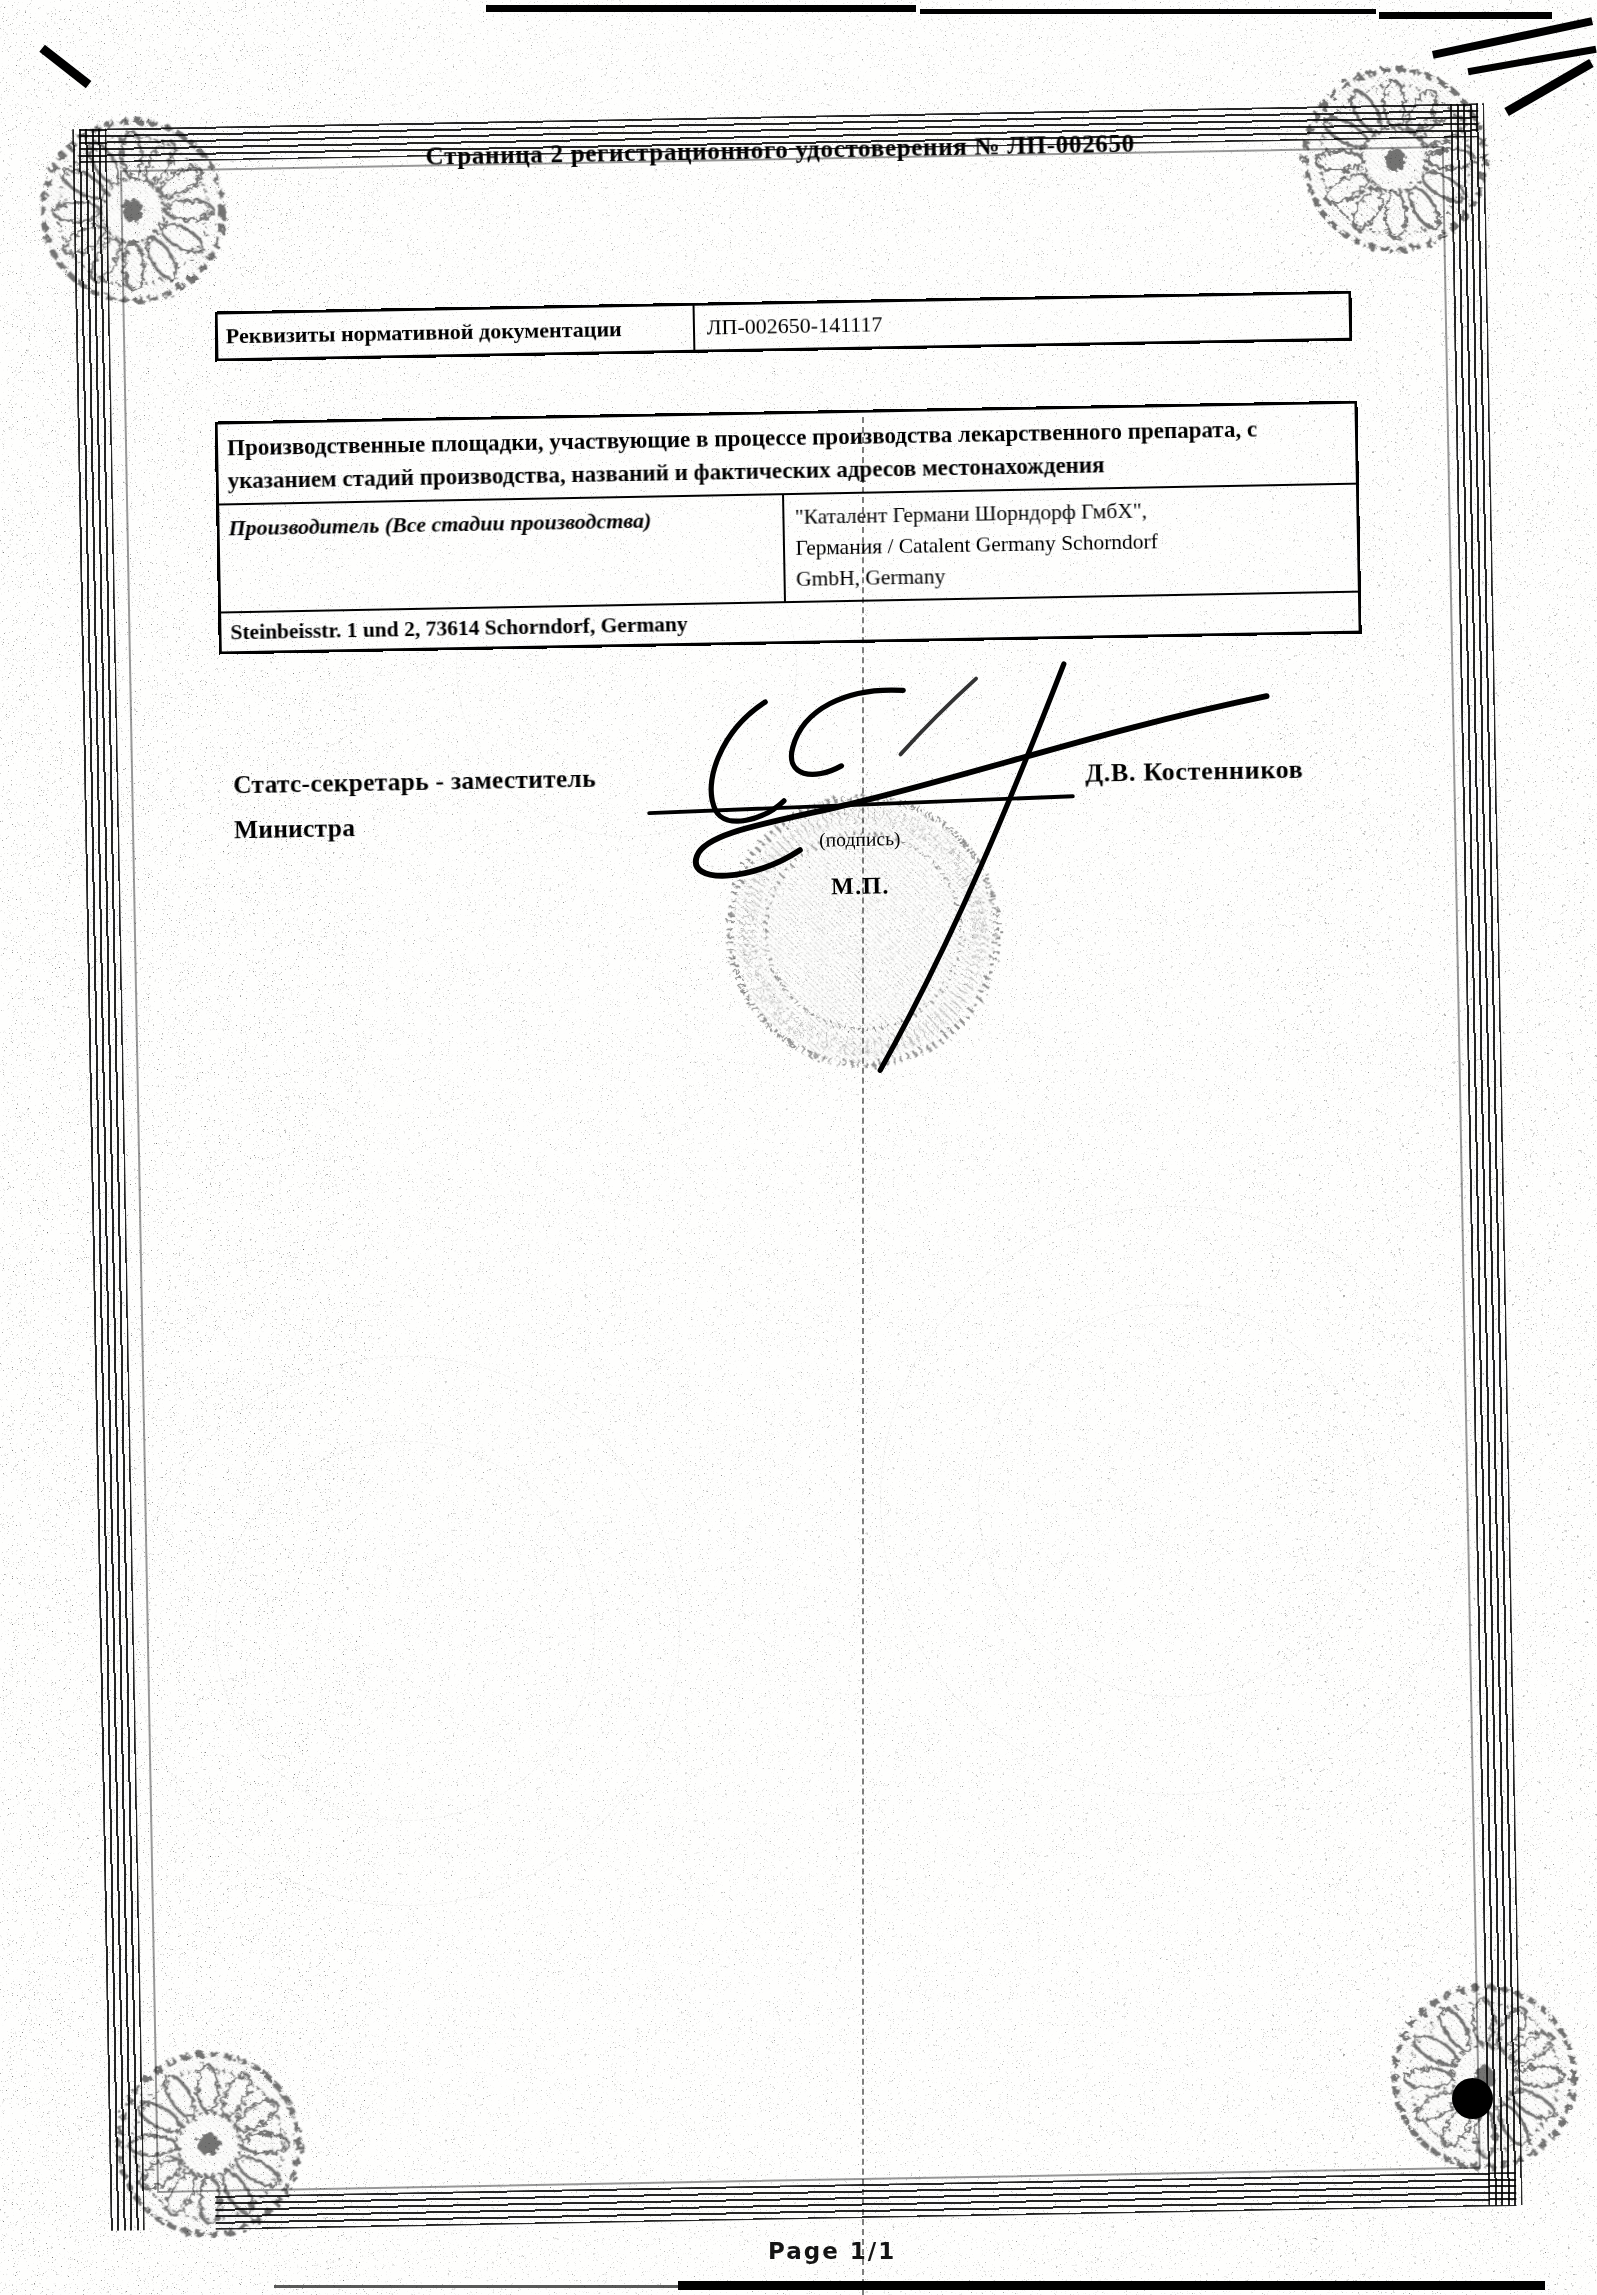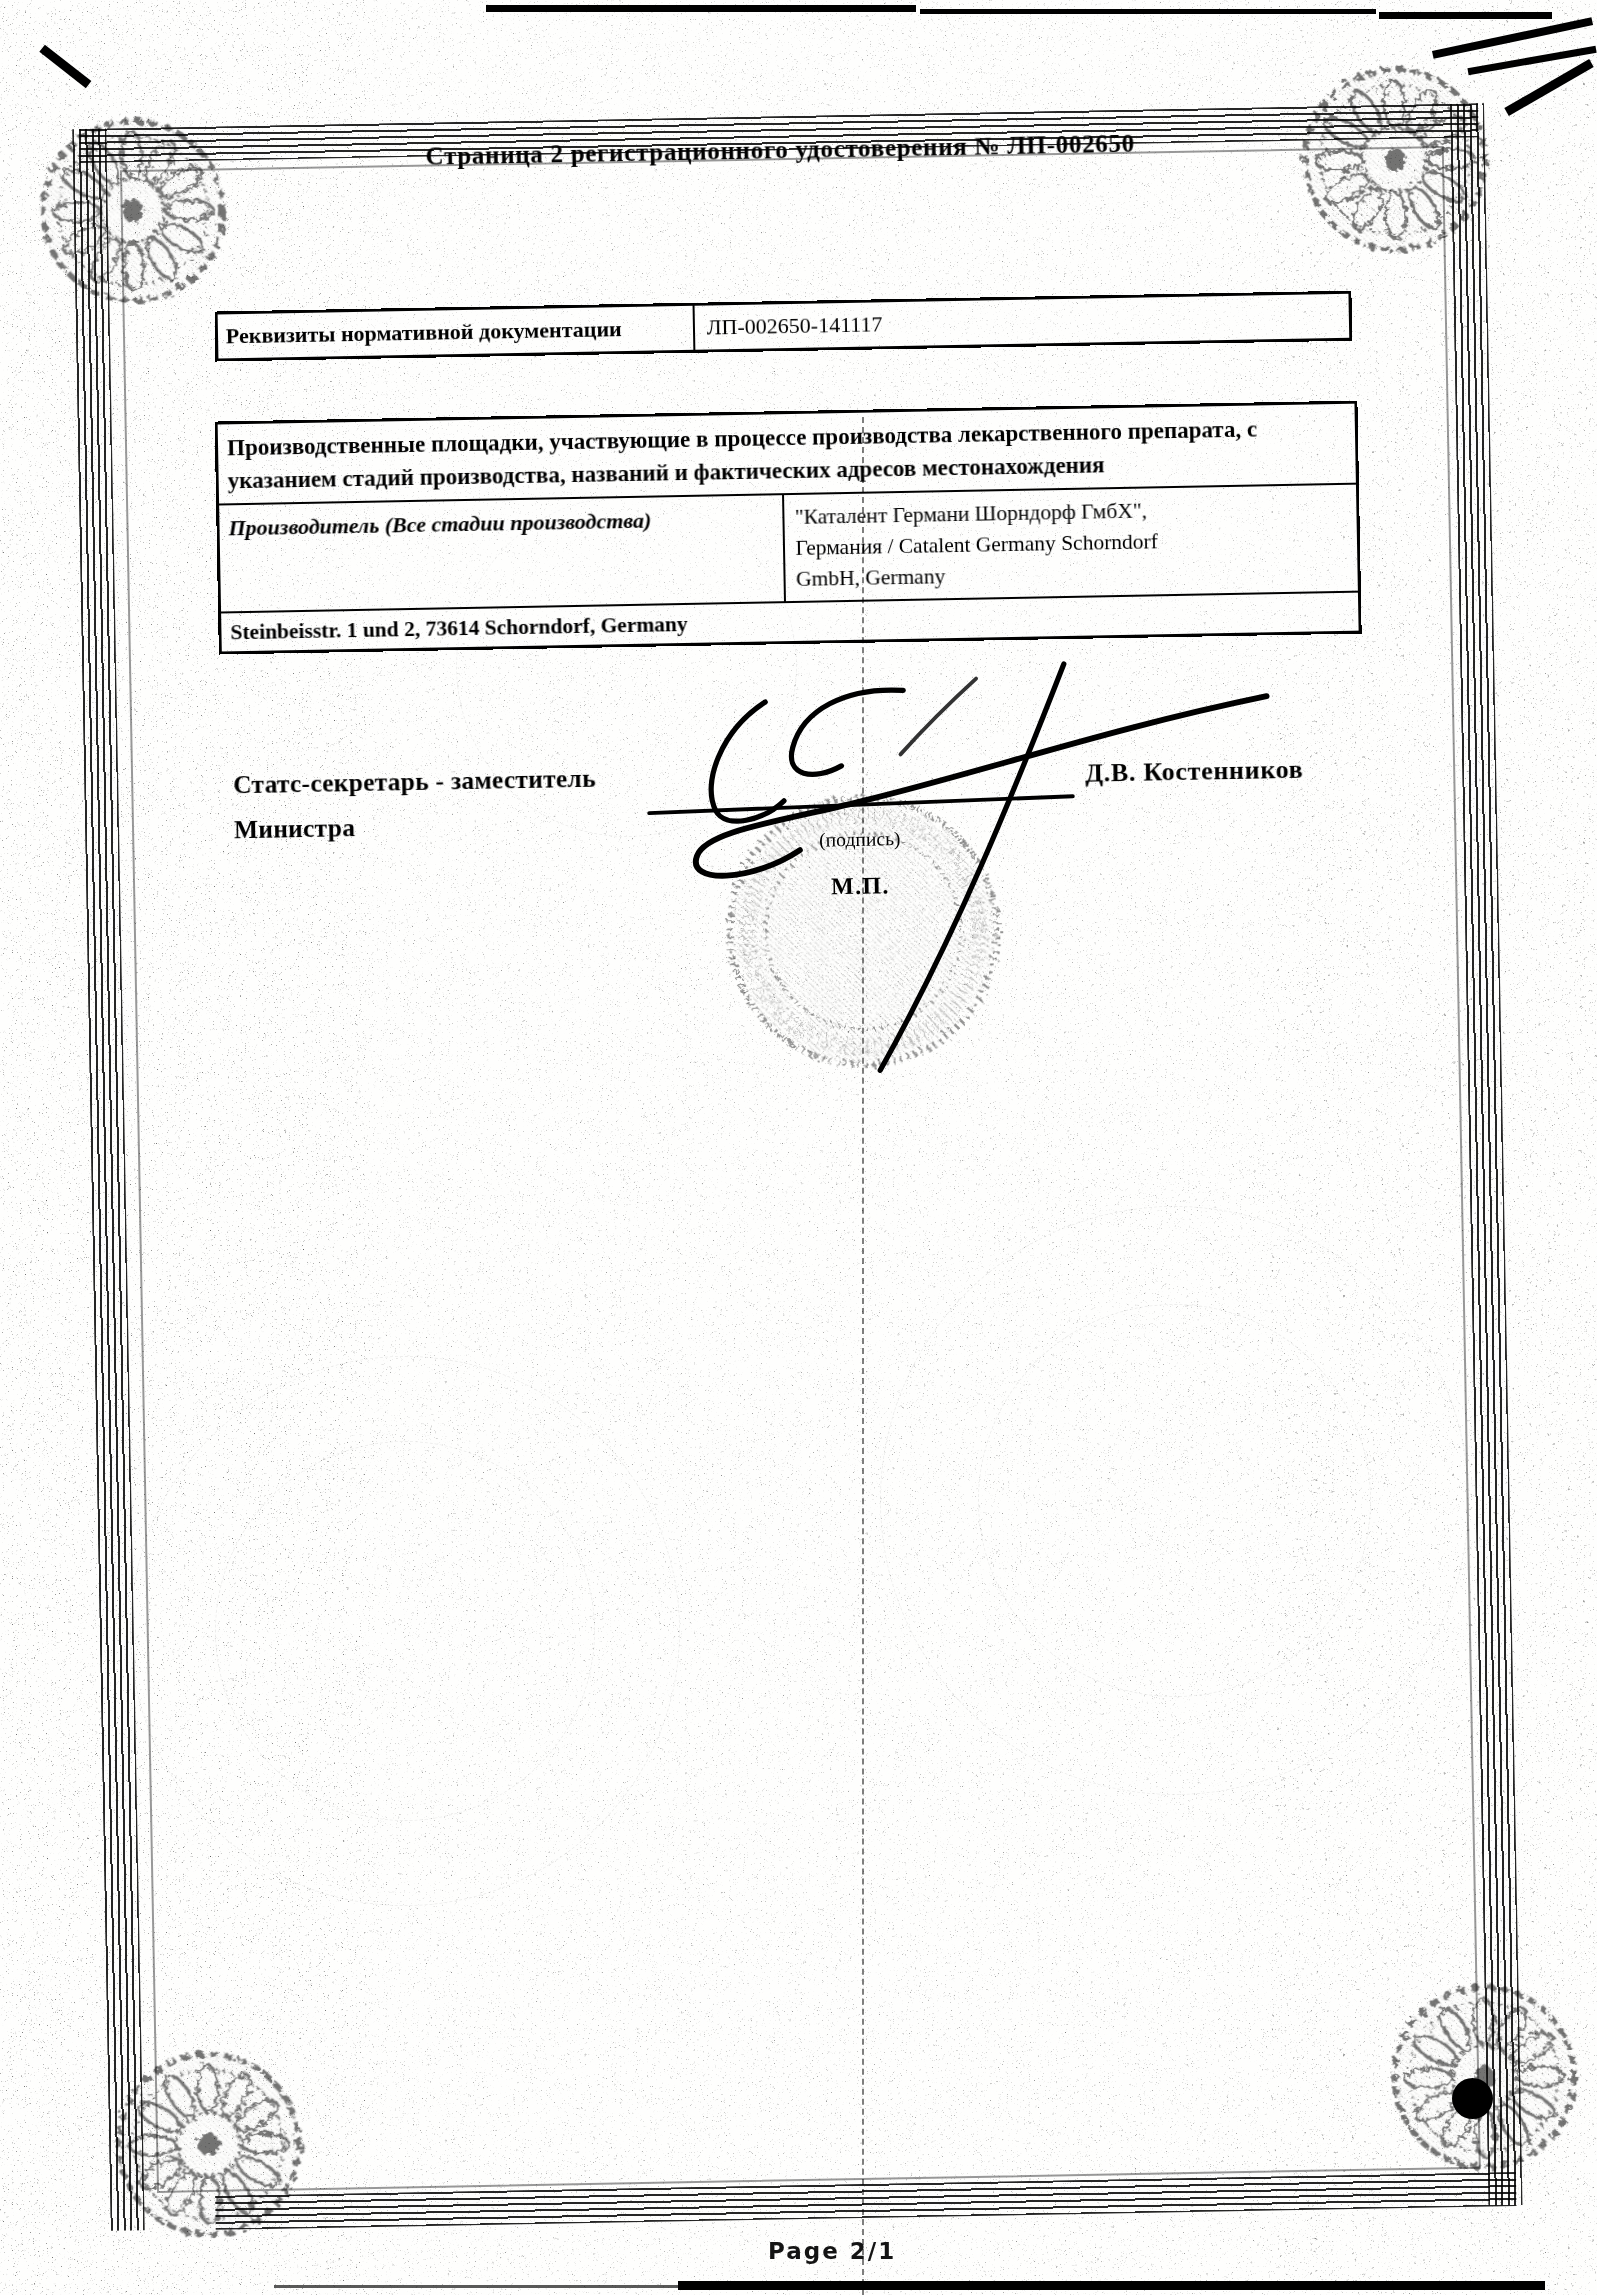--- a/index.html
+++ b/index.html
@@ -186,18 +186,18 @@
   <div class="blackbar" style="left:1379px;top:11.7px;width:173px;height:7.2px;"></div>
   <div class="blackbar" style="left:1431px;top:34px;width:163px;height:7.8px;transform:rotate(-12deg);"></div>
   <div class="blackbar" style="left:1467px;top:57px;width:130px;height:6.5px;transform:rotate(-10deg);"></div>
   <div class="blackbar" style="left:1500px;top:83px;width:98px;height:9px;transform:rotate(-30deg);"></div>
   <div class="blackbar" style="left:36px;top:62px;width:59px;height:8.5px;transform:rotate(38deg);"></div>
   <div class="blackbar" style="left:678px;top:2281px;width:867px;height:8.5px;"></div>
   <div class="blackbar" style="left:274px;top:2285px;width:404px;height:3.3px;opacity:.65;"></div>
 
   <div class="fold-line"></div>
 
-  <div class="abs footer-page" style="left:768px;top:2238px;">Page 2/1</div>
+  <div class="abs footer-page" style="left:768px;top:2238px;">Page 1/1</div>
 
   <div class="punch-dot"></div>
 
 </div>
 
 
 </body></html>

